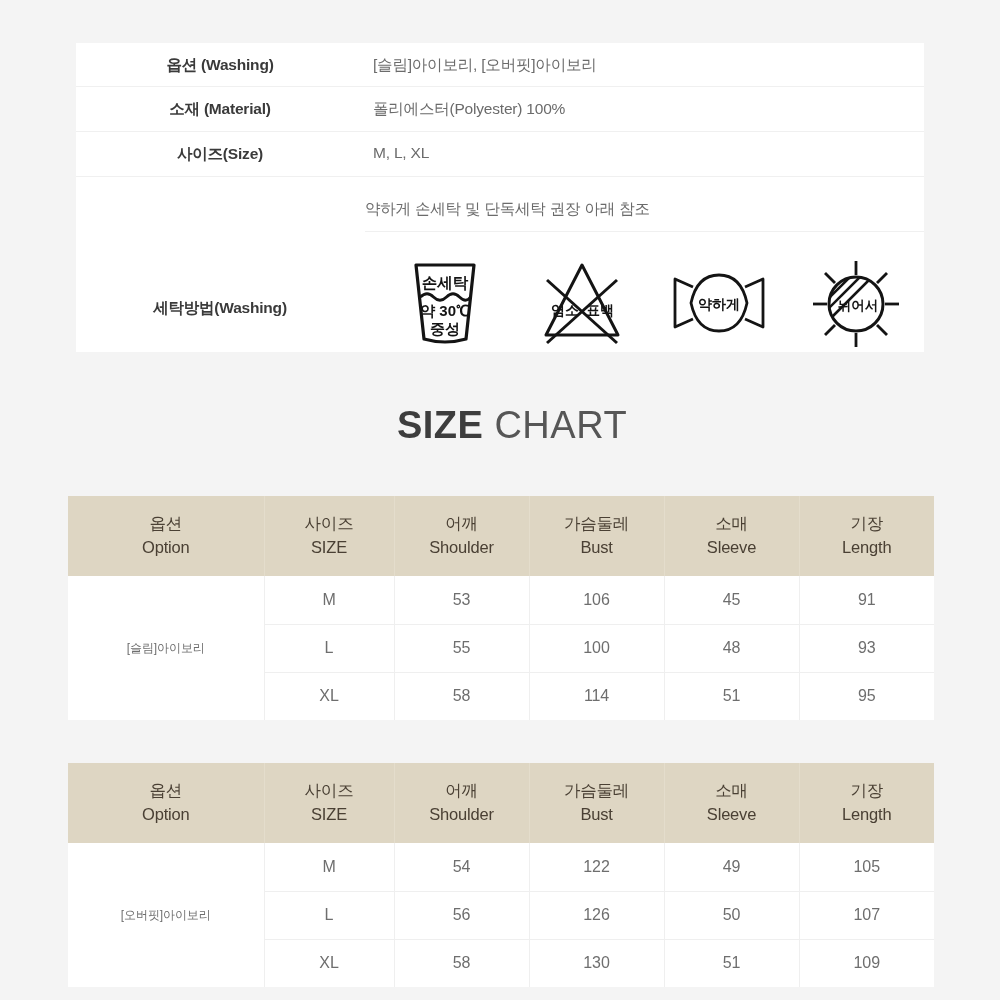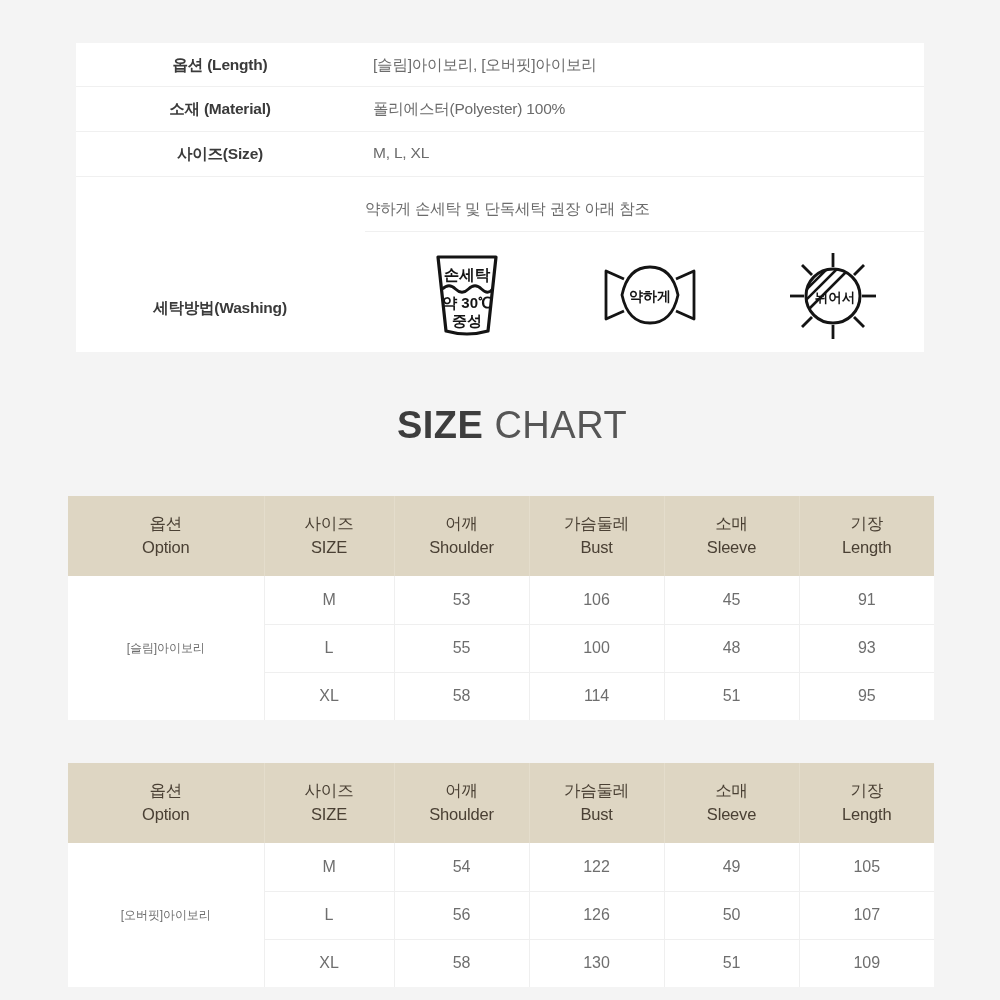--- a/index.html
+++ b/index.html
@@ -71,21 +71,21 @@
     left: 289px;
     top: 54px;
     width: 559px;
     height: 1px;
     background: #f0f0f0;
   }
 
   .wash-symbols {
     position: absolute;
     left: 300px;
-    top: 72px;
+    top: 80px;
     width: 548px;
     height: 100px;
     display: flex;
     align-items: center;
     justify-content: space-around;
   }
   .wash-symbol { width: 110px; height: 100px; }
   .wash-symbol svg { display: block; margin: 0 auto; }
 
   
@@ -151,21 +151,21 @@
     color: #6e6e6e;
     border-bottom: none;
   }
 </style>
 </head>
 <body>
 
 <div class="info-card">
 
   <div class="info-row r1">
-    <div class="info-label">옵션 (Length)</div>
+    <div class="info-label">옵션 (Washing)</div>
     <div class="info-value">[슬림]아이보리, [오버핏]아이보리</div>
   </div>
 
   <div class="info-row r2">
     <div class="info-label">소재 (Material)</div>
     <div class="info-value">폴리에스터(Polyester) 100%</div>
   </div>
 
   <div class="info-row r3">
     <div class="info-label">사이즈(Size)</div>
@@ -182,20 +182,29 @@
       <div class="wash-symbol">
         <svg width="86" height="92" viewBox="0 0 86 92">
           <path d="M14 8 L72 8 L64 82 Q43 88 22 82 Z" fill="none" stroke="#141414" stroke-width="3.2" stroke-linejoin="round"></path>
           <path d="M18.5 40 Q25 33.5 31.5 40 T44.5 40 T57.5 40 T68.5 40" fill="none" stroke="#141414" stroke-width="2.8"></path>
           <text x="43" y="31" text-anchor="middle" font-size="15.5" font-weight="bold" fill="#141414" font-family="'Liberation Sans', sans-serif">손세탁</text>
           <text x="43" y="59" text-anchor="middle" font-size="15" font-weight="bold" fill="#141414" font-family="'Liberation Sans', sans-serif">약 30℃</text>
           <text x="43" y="77" text-anchor="middle" font-size="15" font-weight="bold" fill="#141414" font-family="'Liberation Sans', sans-serif">중성</text>
         </svg>
       </div>
 
+      <div class="wash-symbol">
+        <svg width="96" height="92" viewBox="0 0 96 92">
+          <path d="M48 8 L84 78 L12 78 Z" fill="none" stroke="#141414" stroke-width="3" stroke-linejoin="round"></path>
+          <line x1="13" y1="23" x2="83" y2="86" stroke="#141414" stroke-width="3"></line>
+          <line x1="83" y1="23" x2="13" y2="86" stroke="#141414" stroke-width="3"></line>
+          <text x="31" y="58" text-anchor="middle" font-size="14" font-weight="bold" fill="#141414" font-family="'Liberation Sans', sans-serif">염소</text>
+          <text x="66" y="58" text-anchor="middle" font-size="14" font-weight="bold" fill="#141414" font-family="'Liberation Sans', sans-serif">표백</text>
+        </svg>
+      </div>
 
       <div class="wash-symbol">
         <svg width="100" height="92" viewBox="0 0 100 92">
           <path d="M50 18 Q72 18 78 46 Q72 74 50 74 Q28 74 22 46 Q28 18 50 18 Z" fill="none" stroke="#141414" stroke-width="2.8"></path>
           <path d="M24 30 L6 22 L6 70 L24 62" fill="none" stroke="#141414" stroke-width="2.8" stroke-linejoin="round"></path>
           <path d="M76 30 L94 22 L94 70 L76 62" fill="none" stroke="#141414" stroke-width="2.8" stroke-linejoin="round"></path>
           <text x="50" y="52" text-anchor="middle" font-size="14" font-weight="bold" fill="#141414" font-family="'Liberation Sans', sans-serif">약하게</text>
         </svg>
       </div>
 

